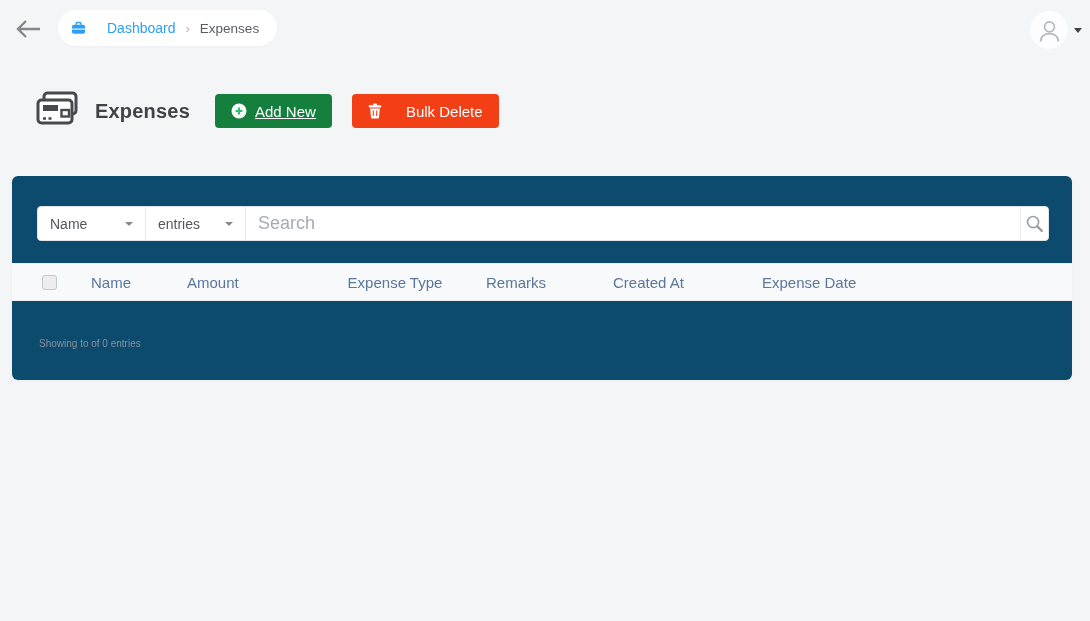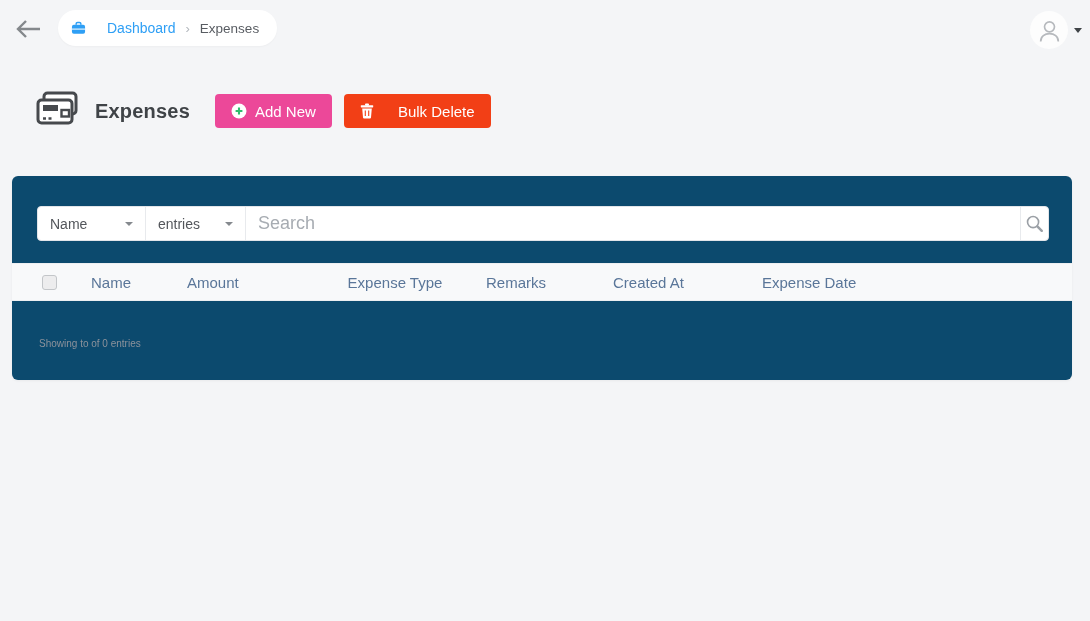--- a/index.html
+++ b/index.html
@@ -58,22 +58,22 @@
     margin-left: 13px;
     font-size: 20px; font-weight: bold; color: #3f4347;
     letter-spacing: 0.2px;
   }
   .btn {
     height: 34px; border: none; border-radius: 4px;
     color: #ffffff; font-size: 15px; font-family: inherit;
     display: flex; align-items: center; gap: 8px;
     padding: 0 16px; cursor: pointer;
   }
-  .btn-add { background: #ec4899; margin-left: 25px; }
-  .btn-delete { background: #f23f16; margin-left: 12px; gap: 24px; }
+  .btn-add { background: #15803d; margin-left: 25px; text-decoration: underline; }
+  .btn-delete { background: #f23f16; margin-left: 20px; gap: 24px; }
 
   
   .card {
     position: absolute; left: 12px; top: 176px;
     width: 1060px; height: 204px;
     background: #0c4a6e; border-radius: 6px;
     box-shadow: 0 1px 3px rgba(0,0,0,0.05);
   }
 
   

